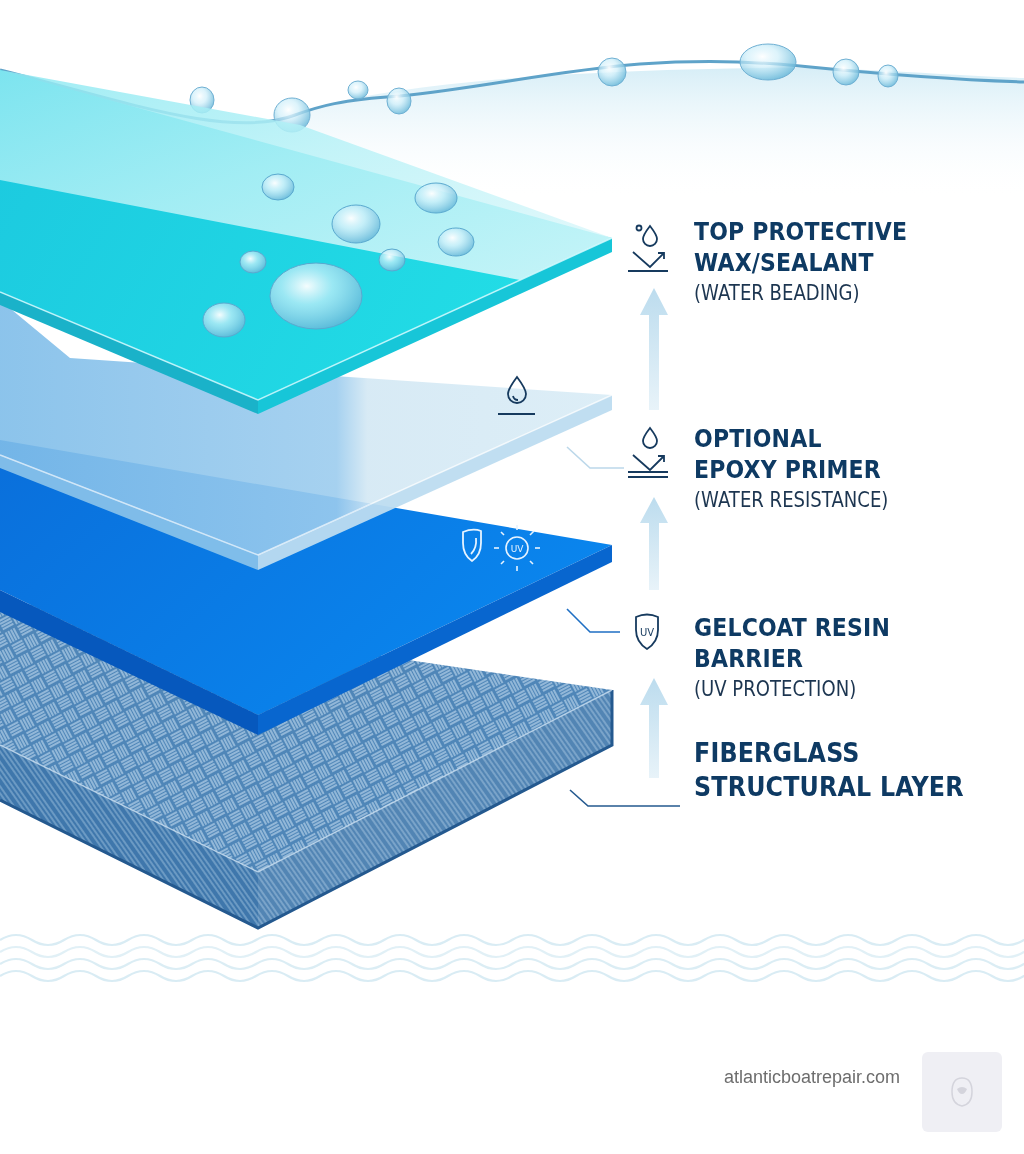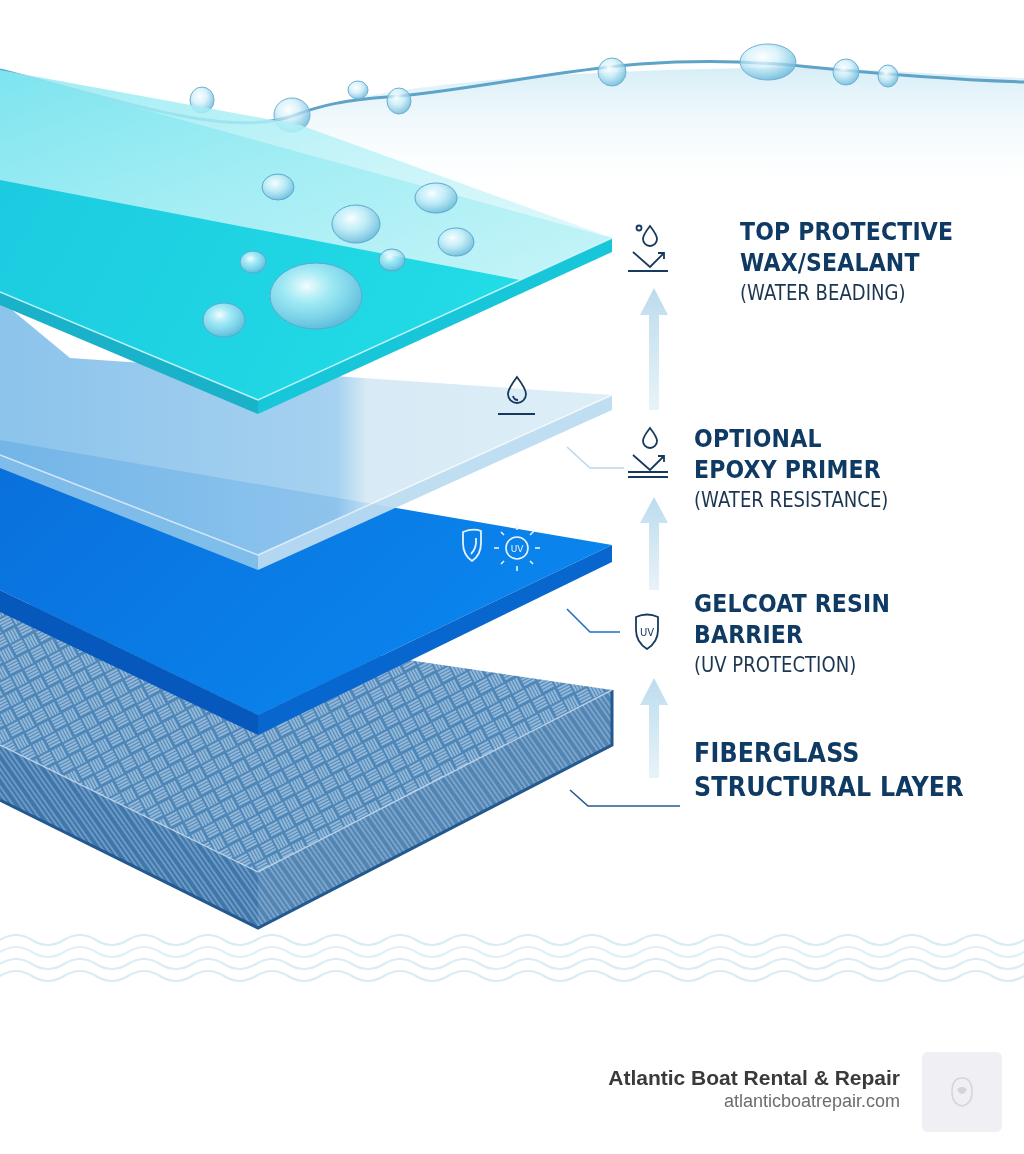--- a/index.html
+++ b/index.html
@@ -211,45 +211,44 @@
     <path d="M633,455 l17,15 l14,-14 m-6,0 h6 v6"></path>
     <line x1="628" y1="472" x2="668" y2="472"></line>
     <line x1="628" y1="477" x2="668" y2="477"></line>
   </g>
   <g fill="none" stroke="#163a5e" stroke-width="1.8">
     <path d="M636,617 q11,-5 22,0 v13 q0,12 -11,19 q-11,-7 -11,-19 z"></path>
     <text x="647" y="636" font-size="10" text-anchor="middle" fill="#163a5e" stroke="none" font-family="DejaVu Sans, sans-serif">UV</text>
   </g>
 </svg>
 
-<div class="label" style="top:216px;margin-left:46px;">
+<div class="label" style="top:216px;">
   <span class="title">TOP PROTECTIVE</span>
   <span class="title">WAX/SEALANT</span>
   <span class="sub">(WATER BEADING)</span>
 </div>
 
 <div class="label" style="top:423px;">
   <span class="title">OPTIONAL</span>
   <span class="title">EPOXY PRIMER</span>
   <span class="sub">(WATER RESISTANCE)</span>
 </div>
 
-<div class="label" style="top:588px;">
+<div class="label" style="top:612px;">
   <span class="title">GELCOAT RESIN</span>
   <span class="title">BARRIER</span>
   <span class="sub">(UV PROTECTION)</span>
 </div>
 
 <div class="label" style="top:736px;">
   <span class="title" style="font-size:27px;line-height:34px;">FIBERGLASS</span>
   <span class="title" style="font-size:27px;line-height:34px;">STRUCTURAL LAYER</span>
 </div>
 
 <div class="brand">
-  <span class="name">Atlantic Boat Rental &amp; Repair</span>
   <span class="url">atlanticboatrepair.com</span>
 </div>
 <div class="logo-box">
   <svg width="80" height="80" viewBox="0 0 80 80">
     <path d="M40,26 q-10,0 -10,14 q0,12 10,14 q10,-2 10,-14 q0,-14 -10,-14 z" fill="none" stroke="#d4d4dc" stroke-width="1.5"></path>
     <path d="M35,37 q5,-4 10,0 q-2,5 -5,5 q-3,0 -5,-5 z" fill="#d4d4dc"></path>
   </svg>
 </div>
 
 </body></html>

